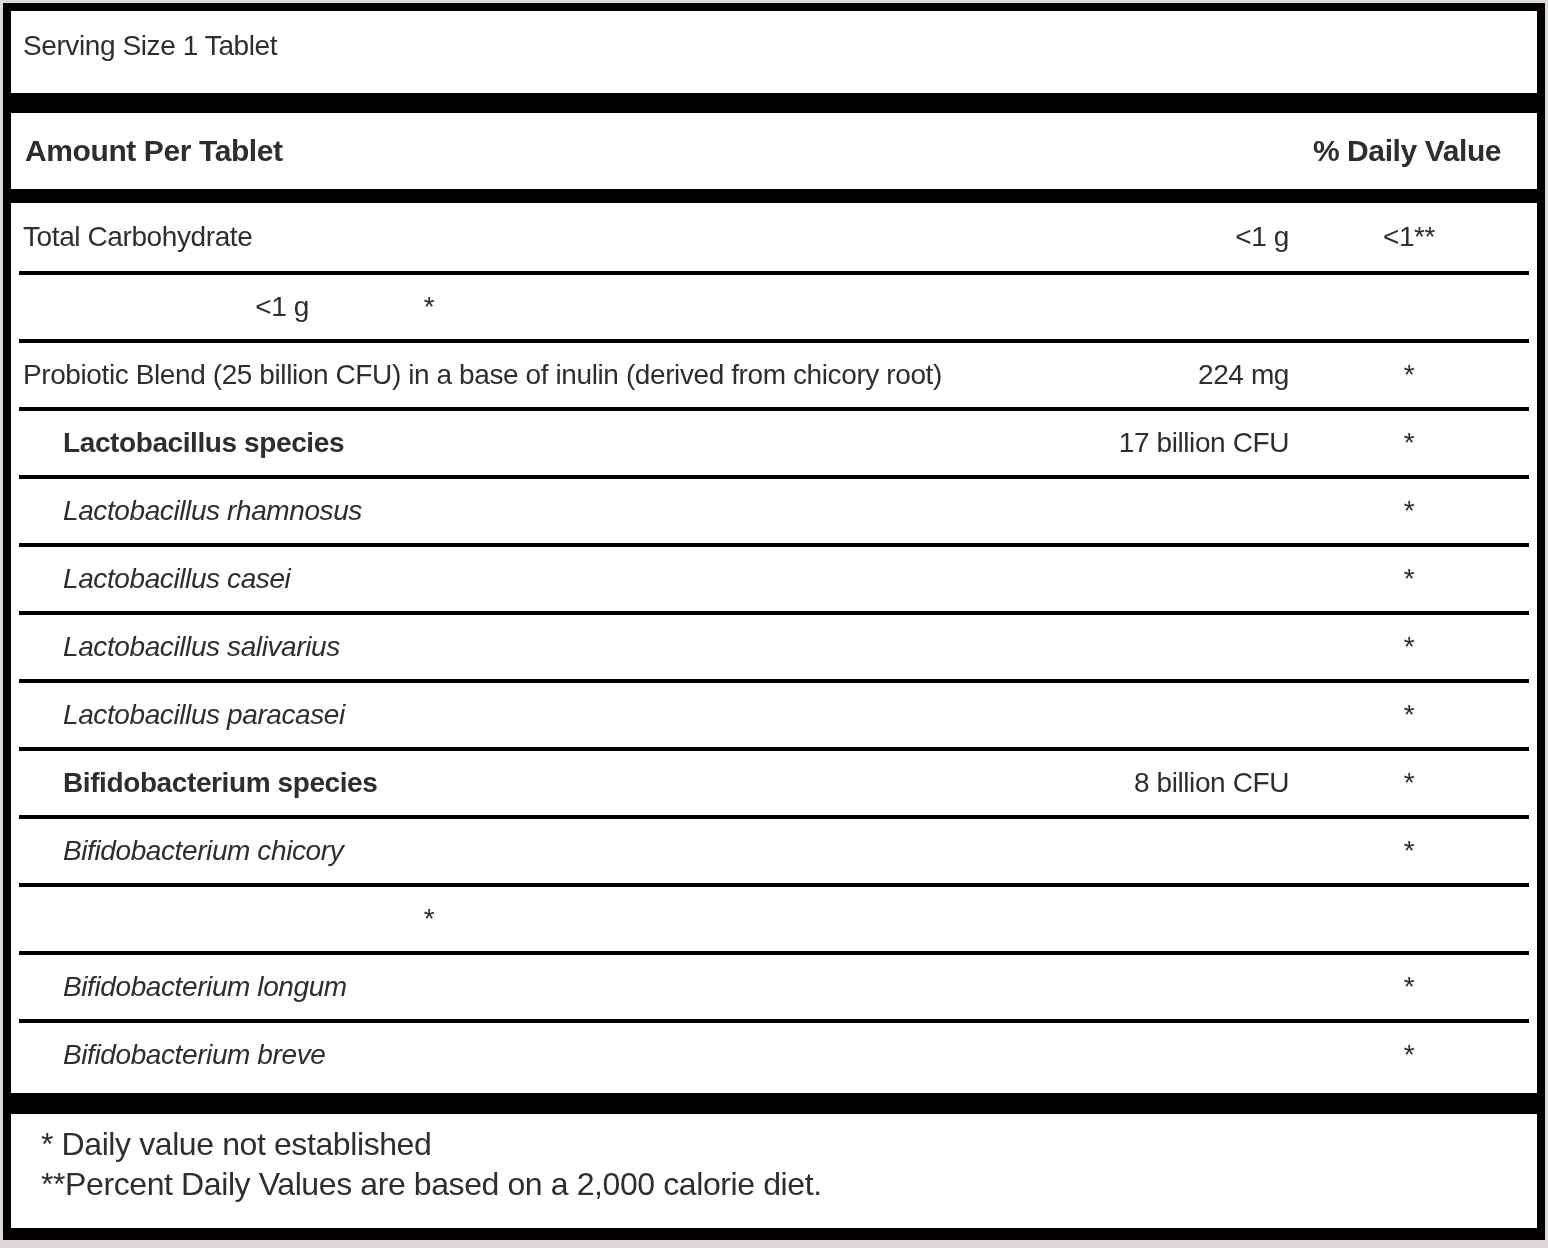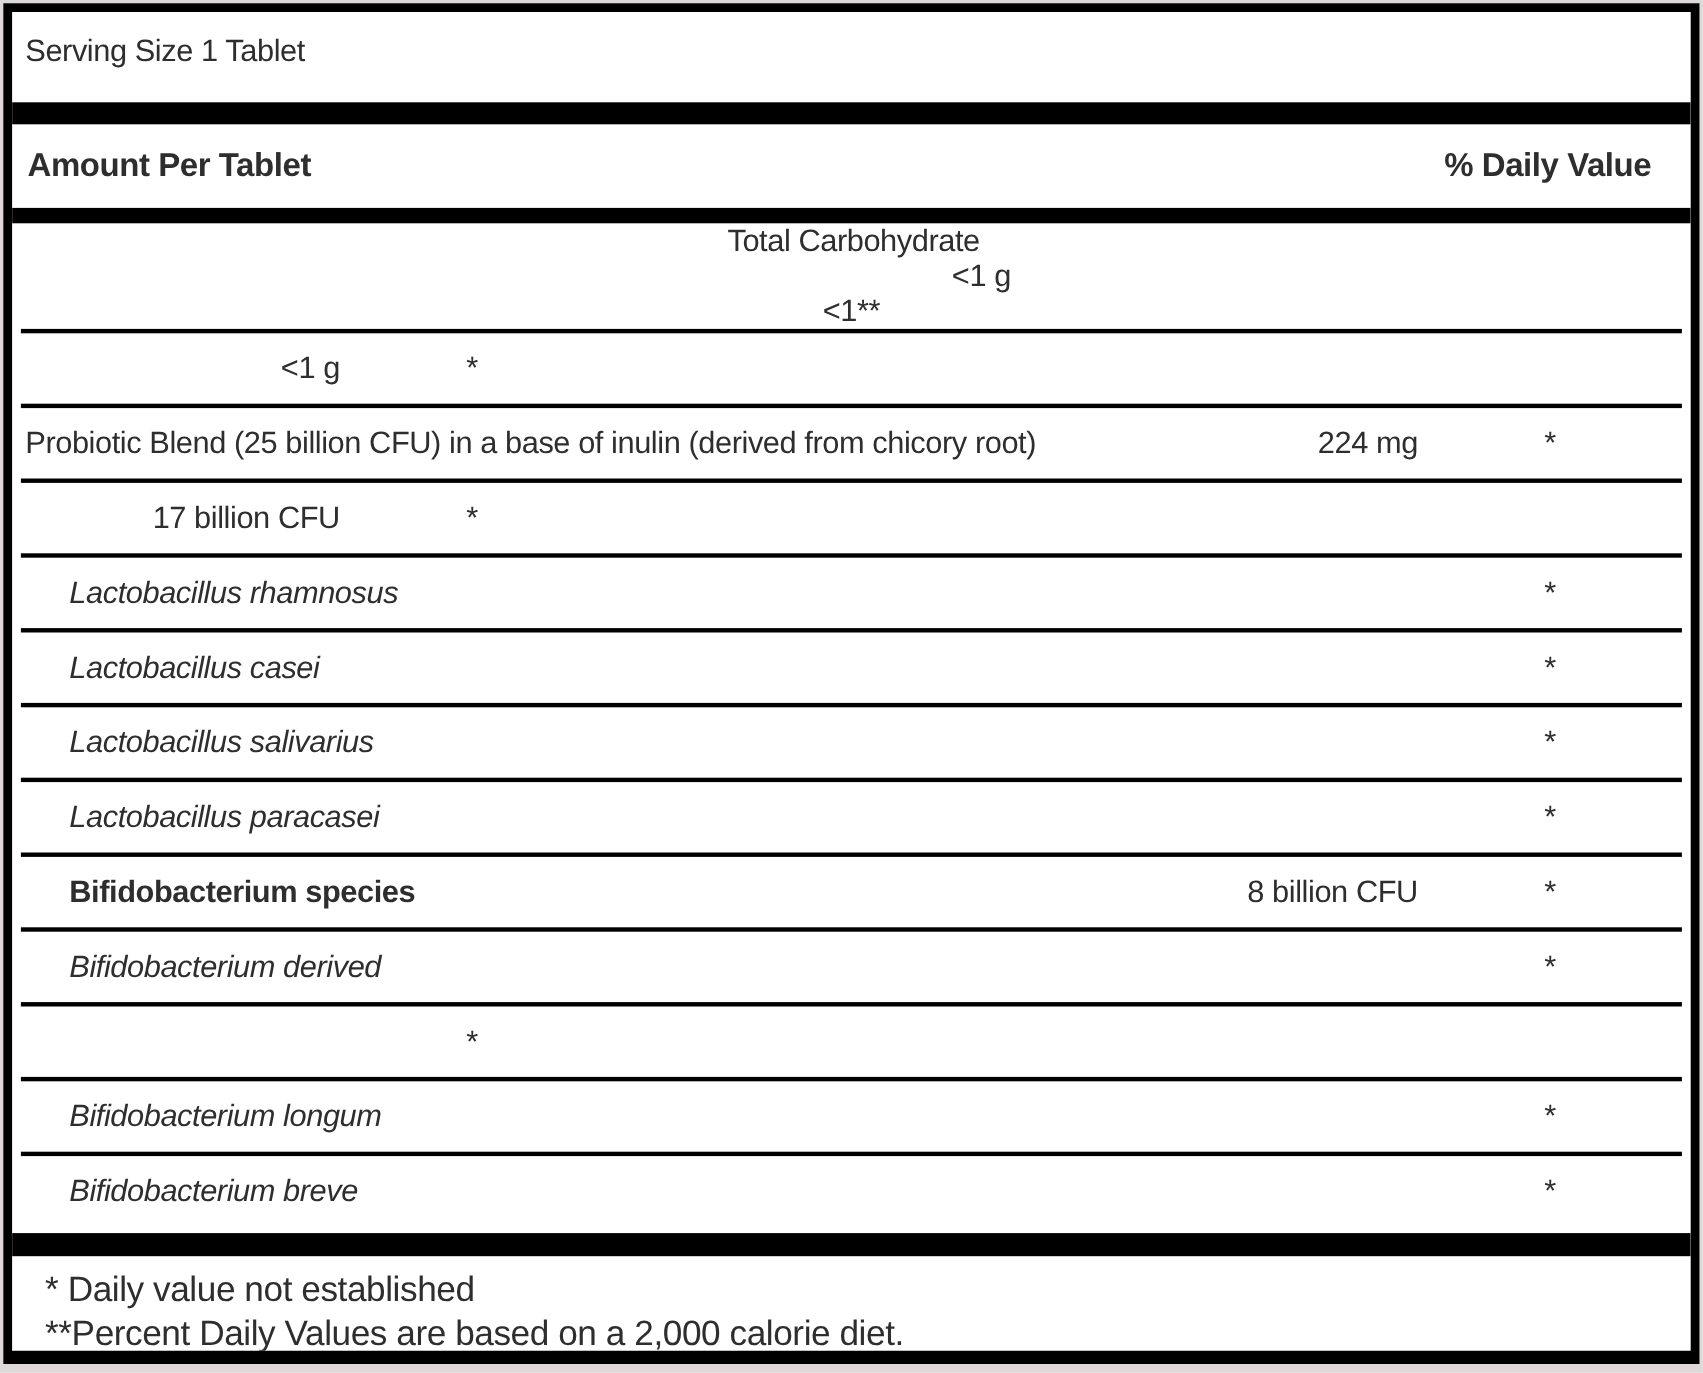--- a/index.html
+++ b/index.html
@@ -30,21 +30,21 @@
     font-weight:700;font-size:30px;letter-spacing:-0.4px;
   }
   .header-row .col-name{flex:1;}
   .rows{margin:0 8px;}
   .row{
     display:flex;align-items:center;min-height:68px;
     border-top:4px solid var(--line,#000);
     font-size:28px;letter-spacing:-0.4px;
     box-sizing:border-box;
   }
-  .row:first-child{border-top:none;flex-direction:column;}
+  .row:first-child{border-top:none;}
   .col-name{flex:1;min-width:0;white-space:nowrap;padding-left:4px;}
   .row.indent .col-name{padding-left:44px;}
   .row.bold .col-name{font-weight:700;}
   .row.italic .col-name{font-style:italic;}
   .col-amount{width:290px;text-align:right;white-space:nowrap;}
   .col-dv{width:240px;text-align:center;white-space:nowrap;}
   .footer{
     padding:10px 10px 0;
     font-size:32px;line-height:40px;letter-spacing:-0.4px;margin-left:20px;
   }
@@ -78,20 +78,21 @@
       <div class="col-dv">*</div>
     </div>
 
     <div class="row">
       <div class="col-name">Probiotic Blend (25 billion CFU) in a base of inulin (derived from chicory root)</div>
       <div class="col-amount">224 mg</div>
       <div class="col-dv">*</div>
     </div>
 
     <div class="row indent bold">
+      <div class="col-name">Lactobacillus species</div>
       <div class="col-amount">17 billion CFU</div>
       <div class="col-dv">*</div>
     </div>
 
     <div class="row indent italic">
       <div class="col-name">Lactobacillus rhamnosus</div>
       <div class="col-amount"></div>
       <div class="col-dv">*</div>
     </div>
 
@@ -113,21 +114,21 @@
       <div class="col-dv">*</div>
     </div>
 
     <div class="row indent bold">
       <div class="col-name">Bifidobacterium species</div>
       <div class="col-amount">8 billion CFU</div>
       <div class="col-dv">*</div>
     </div>
 
     <div class="row indent italic">
-      <div class="col-name">Bifidobacterium derived</div>
+      <div class="col-name">Bifidobacterium chicory</div>
       <div class="col-amount"></div>
       <div class="col-dv">*</div>
     </div>
 
     <div class="row indent italic">
       <div class="col-amount"></div>
       <div class="col-dv">*</div>
     </div>
 
     <div class="row indent italic">

